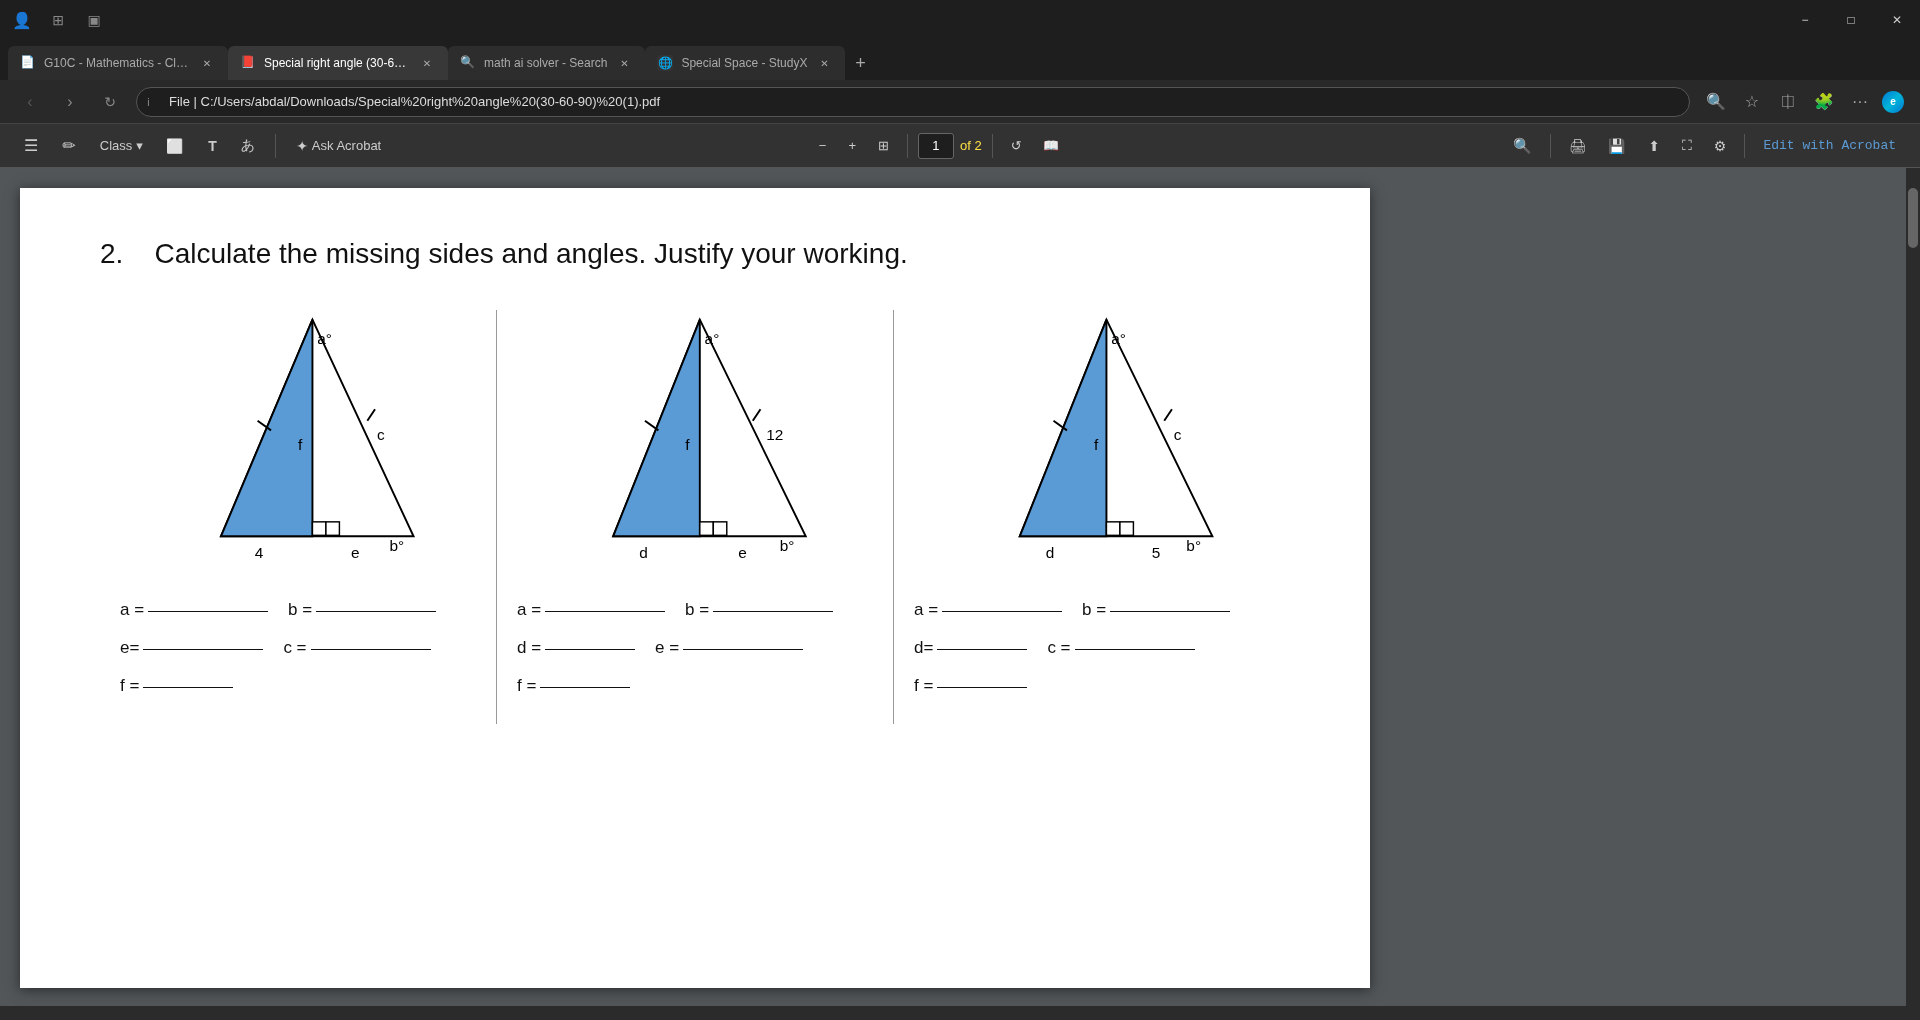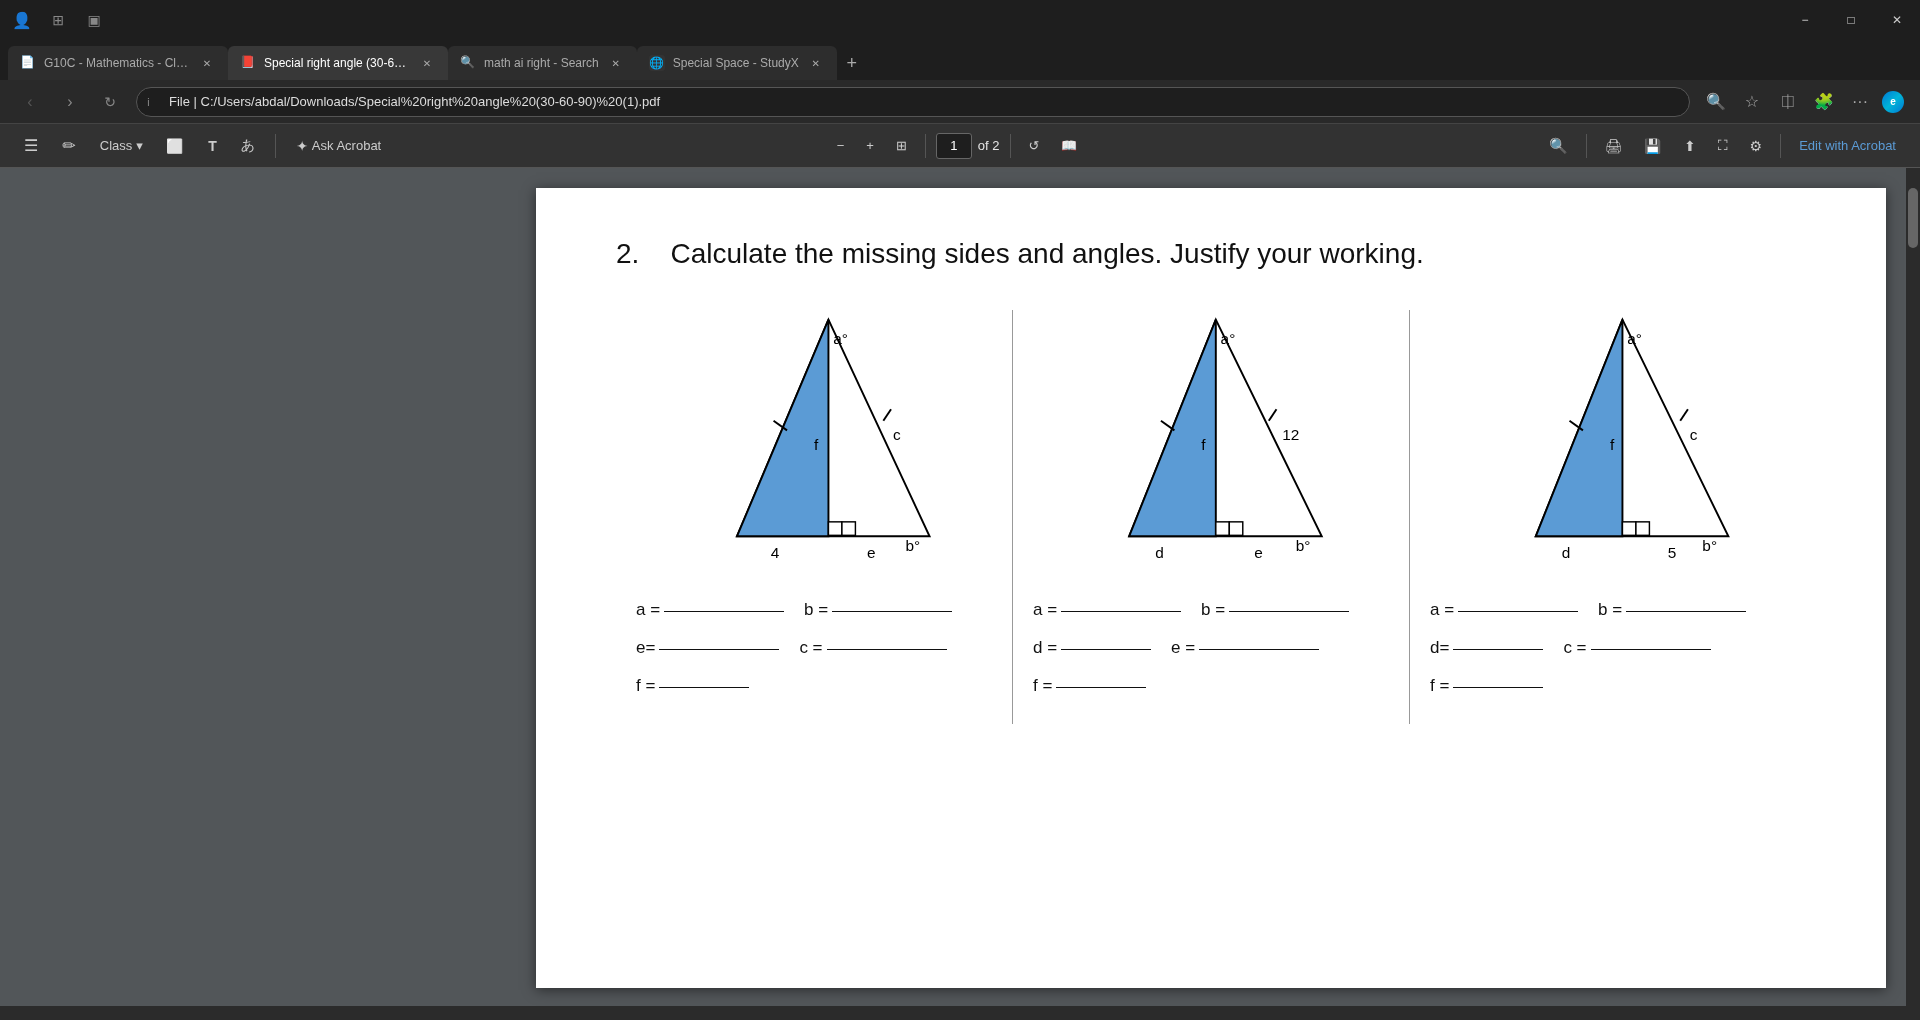--- a/index.html
+++ b/index.html
@@ -123,32 +123,33 @@
     }
     .page-input {
       width: 36px; height: 26px;
       background: #1e1e1e;
       border: 1px solid #666;
       border-radius: 3px;
       color: #fff;
       text-align: center;
       font-size: 13px;
     }
-    .page-of { color: #e5e5e5; font-size: 13px; }
+    .page-of { color: #fde047; font-size: 13px; }
     .pdf-right-tools { display: flex; align-items: center; gap: 6px; margin-left: 16px; }
     .edit-acrobat-btn {
       height: 30px;
       background: transparent;
       border: none;
       color: #5b9bd5;
       font-size: 13px;
       cursor: pointer;
       padding: 0 8px;
       border-radius: 4px;
       white-space: nowrap;
+      font-family: Liberation Mono, monospace;
     }
 
     
     .scroll-wrapper {
       position: relative;
       width: 100%;
       height: calc(1020px - 40px - 40px - 44px - 44px);
       overflow: hidden;
     }
     .scrollbar-right {
@@ -171,21 +172,21 @@
       width: 100%; height: 14px;
       background: #2b2b2b;
     }
 
     
     .pdf-content {
       width: calc(100% - 14px);
       height: 100%;
       background: #525659;
       display: flex;
-      justify-content: flex-end;
+      justify-content: flex-start;
       align-items: flex-start;
       padding: 20px;
       overflow: hidden;
     }
     .pdf-page {
       background: #fff;
       width: 1350px;
       min-height: 800px;
       padding: 50px 80px 50px 80px;
       box-shadow: 0 2px 12px rgba(0,0,0,0.5);
@@ -282,21 +283,21 @@
     <span class="tab-title">G10C - Mathematics - Class flow</span>
     <span class="tab-close">✕</span>
   </div>
   <div class="tab active">
     <span class="tab-favicon" style="color:#e44;">📕</span>
     <span class="tab-title">Special right angle (30-60-90) (1)</span>
     <span class="tab-close">✕</span>
   </div>
   <div class="tab">
     <span class="tab-favicon">🔍</span>
-    <span class="tab-title">math ai right - Search</span>
+    <span class="tab-title">math ai solver - Search</span>
     <span class="tab-close">✕</span>
   </div>
   <div class="tab">
     <span class="tab-favicon" style="color:#7b7;background:#333;border-radius:3px;padding:1px;">🌐</span>
     <span class="tab-title">Special Space - StudyX</span>
     <span class="tab-close">✕</span>
   </div>
   <div class="new-tab-btn">+</div>
 </div>
 

